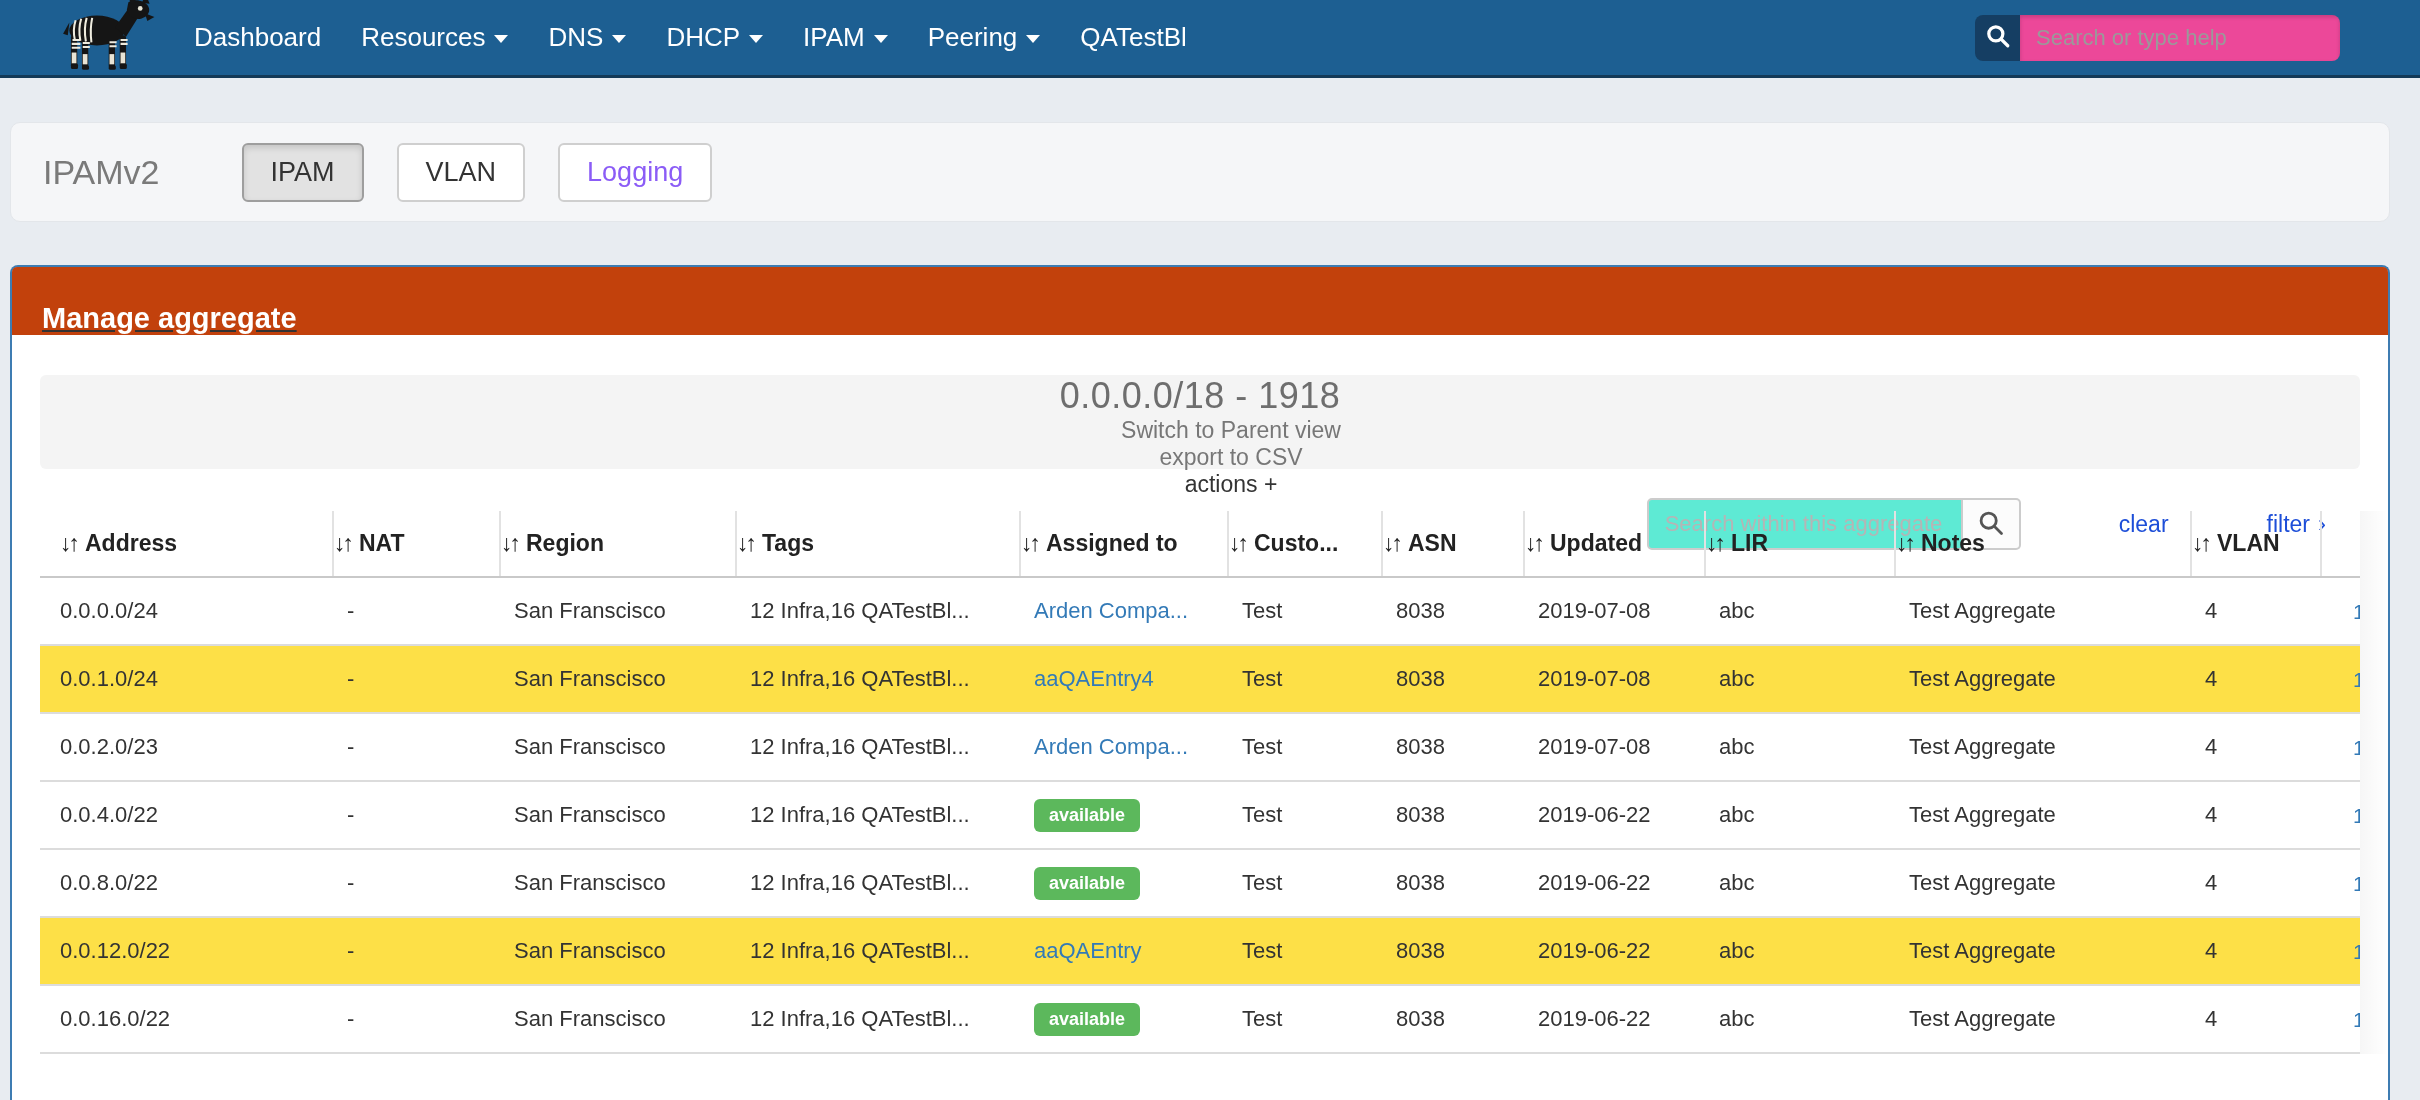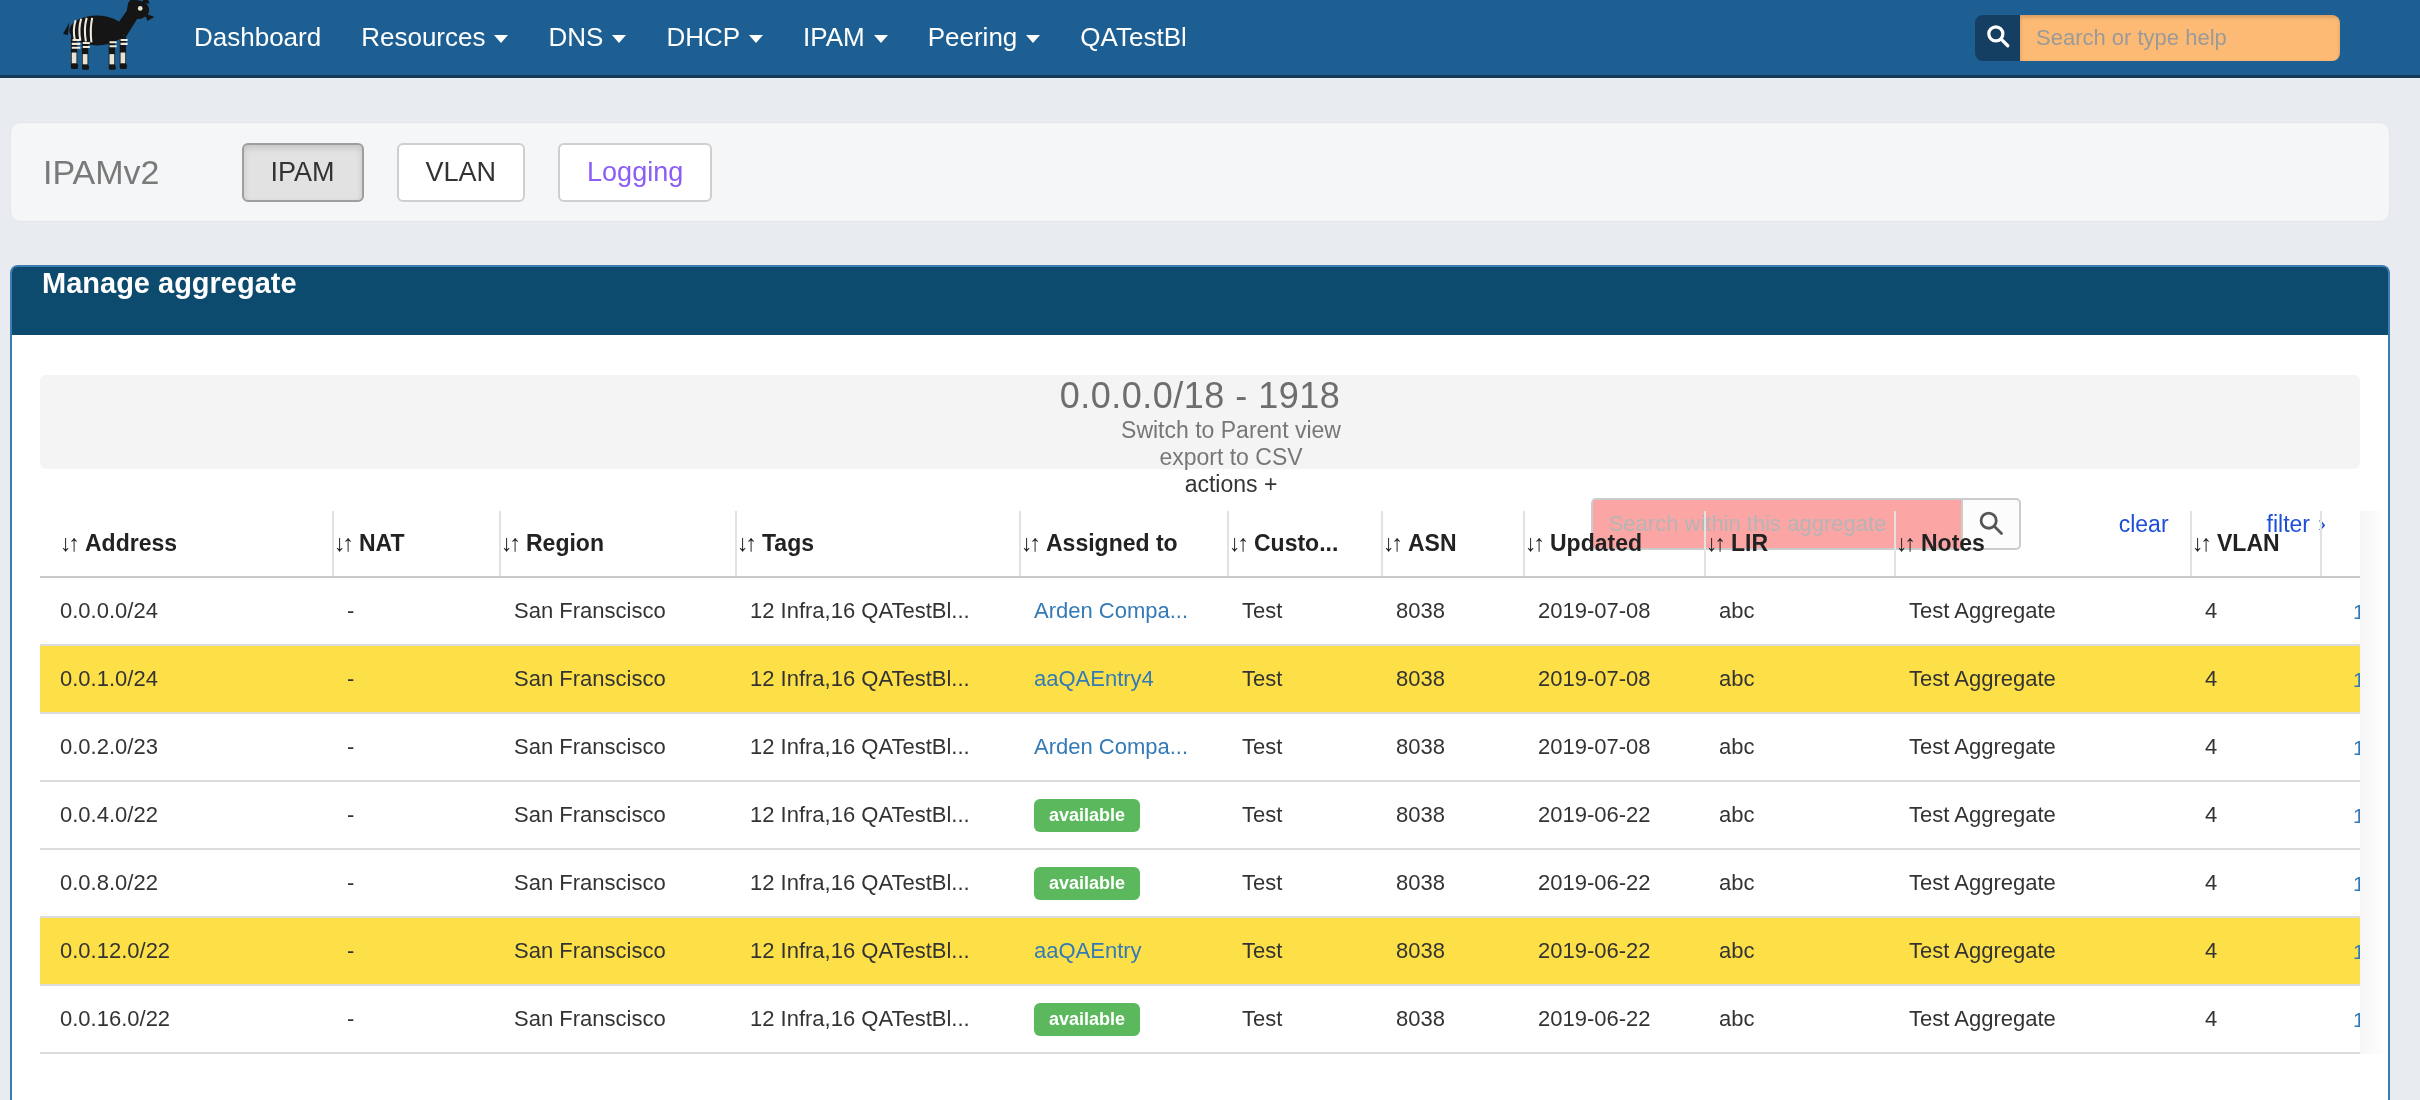--- a/index.html
+++ b/index.html
@@ -32,21 +32,21 @@
   .nav-search {
     margin-left: auto; margin-right: 80px;
     display: flex; align-items: stretch; height: 46px; width: 365px;
     border-radius: 8px; overflow: hidden;
   }
   .nav-search-btn {
     width: 50px; background: #153e63; border: none; cursor: pointer;
     display: flex; align-items: center; justify-content: center;
   }
   .nav-search-input {
-    flex: 1; border: none; background: #fdba74; font-size: 22px;
+    flex: 1; border: none; background: #ec4899; font-size: 22px;
     padding: 0 16px; color: #333; outline: none;
     box-shadow: inset 0 2px 4px rgba(0,0,0,.18);
   }
   .nav-search-input::placeholder { color: #9a9a9a; }
 
   
   .subheader {
     position: absolute; left: 10px; right: 30px; top: 122px; height: 100px;
     background: #f5f6f8; border: 1px solid #e3e6ea; border-radius: 10px;
     display: flex; align-items: center;
@@ -63,38 +63,39 @@
   }
   .tab-btn.link-style { color: #8b5cf6; }
 
   
   .panel {
     position: absolute; left: 10px; top: 265px; width: 2380px; height: 900px;
     background: #fff; border: 2px solid #3d7cb2; border-bottom: none;
     border-radius: 8px 8px 0 0;
   }
   .panel-header {
-    height: 68px; background: #0c4a6e; display: flex; align-items: flex-start;
+    height: 68px; background: #c2410c; display: flex; align-items: flex-end;
     border-radius: 5px 5px 0 0;
+    text-decoration: underline;
   }
   .panel-title { color: #fff; font-size: 29px; font-weight: 700; margin-left: 30px; }
   .panel-body { padding: 0 28px; }
 
   .toolbar {
     margin-top: 40px; height: 94px; background: #f4f4f4; border-radius: 6px;
     display: flex; align-items: center; padding: 0 34px; flex-direction: column;
   }
   .agg-label { font-size: 36px; color: #6e6e6e; letter-spacing: .5px; }
   .toolbar-link { font-size: 23px; color: #777; margin-left: 62px; cursor: pointer; white-space: nowrap; }
   .toolbar-link.dark { color: #333; }
   .toolbar-right { margin-left: auto; display: flex; align-items: center; }
   .agg-search { display: flex; align-items: stretch; height: 52px; }
   .agg-search-input {
-    width: 372px; border: 2px solid #ccc; border-radius: 5px 0 0 5px;
-    font-size: 22px; padding: 8px 16px; color: #333; outline: none; background: #fca5a5;
+    width: 316px; border: 2px solid #ccc; border-radius: 5px 0 0 5px;
+    font-size: 22px; padding: 8px 16px; color: #333; outline: none; background: #5eead4;
   }
   .agg-search-input::placeholder { color: #b5b5b5; }
   .agg-search-btn {
     width: 58px; border: 2px solid #ccc; border-left: none; background: #fcfcfc;
     border-radius: 0 5px 5px 0; cursor: pointer;
     display: flex; align-items: center; justify-content: center;
   }
   .util-link { font-size: 23px; color: #1d4ed8; margin-left: 98px; cursor: pointer; white-space: nowrap; }
   .chev { font-size: 24px; margin-left: 8px; }
 

